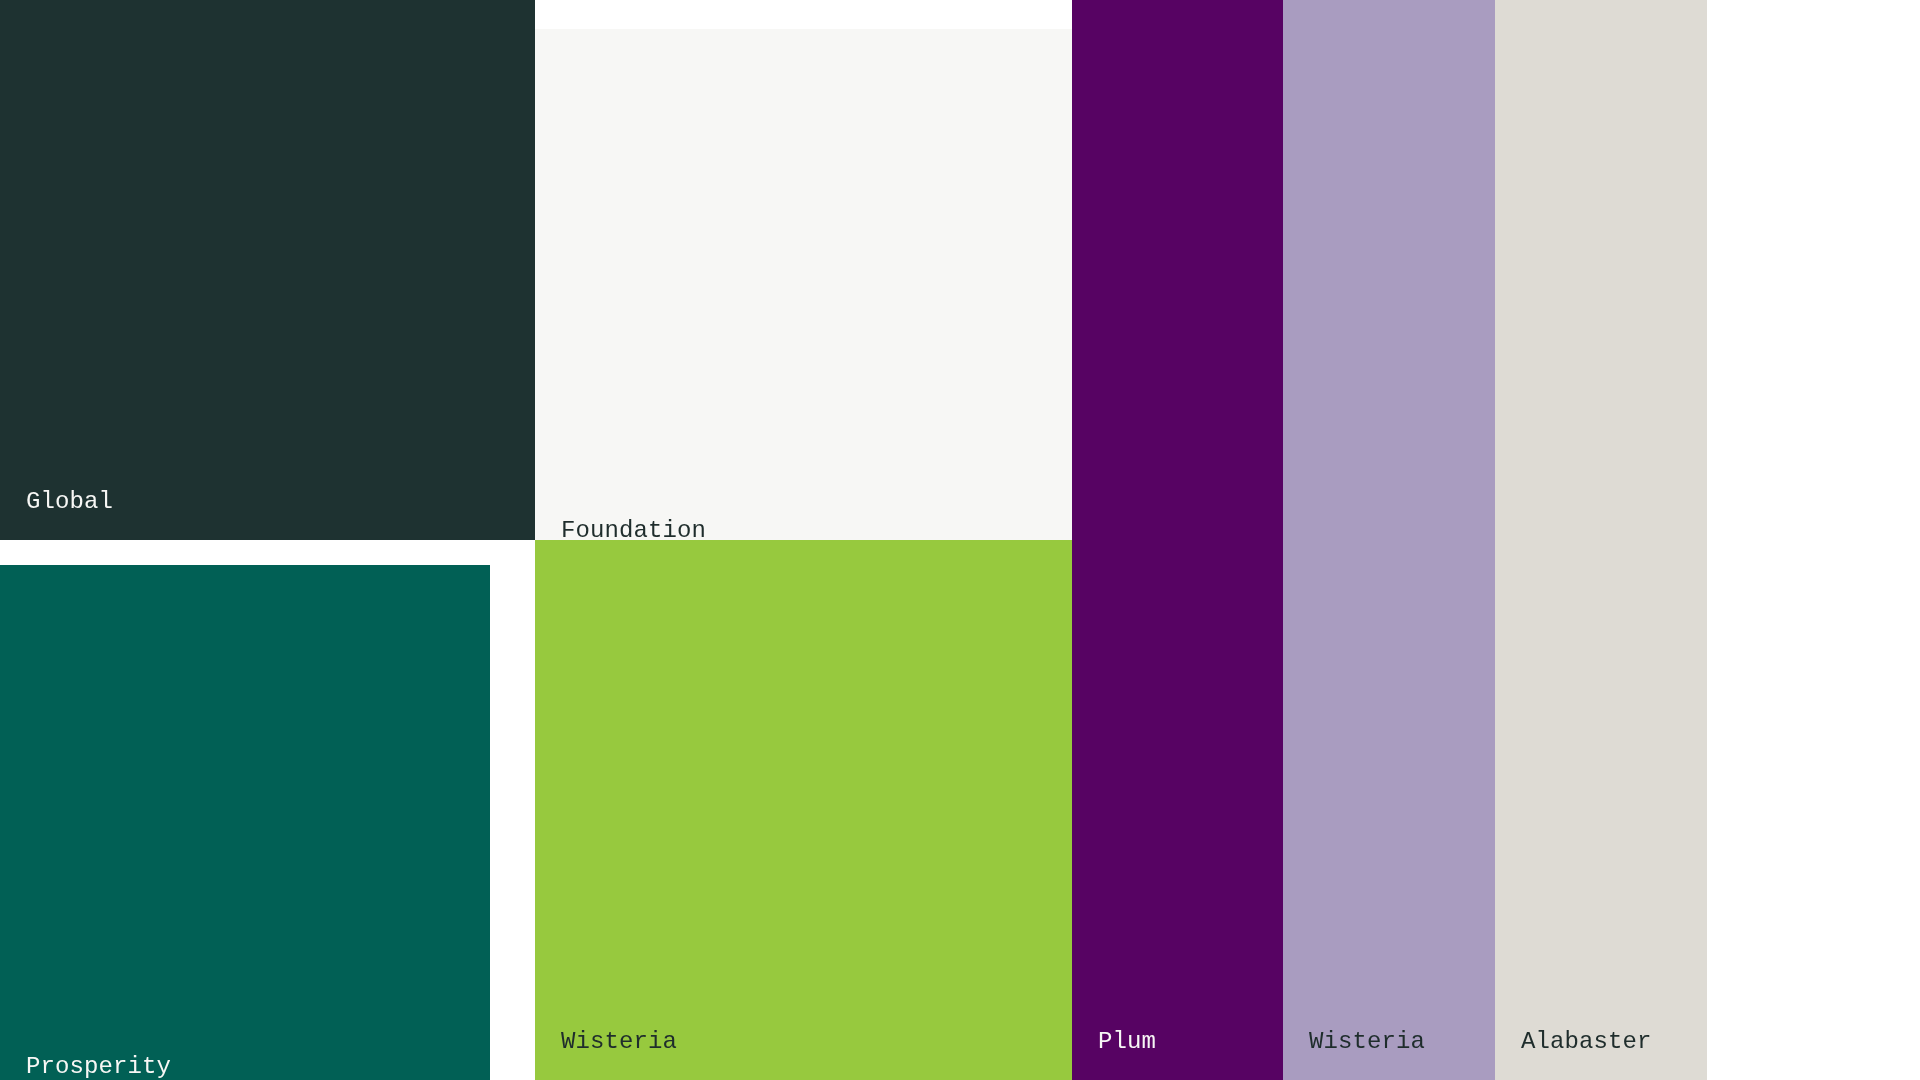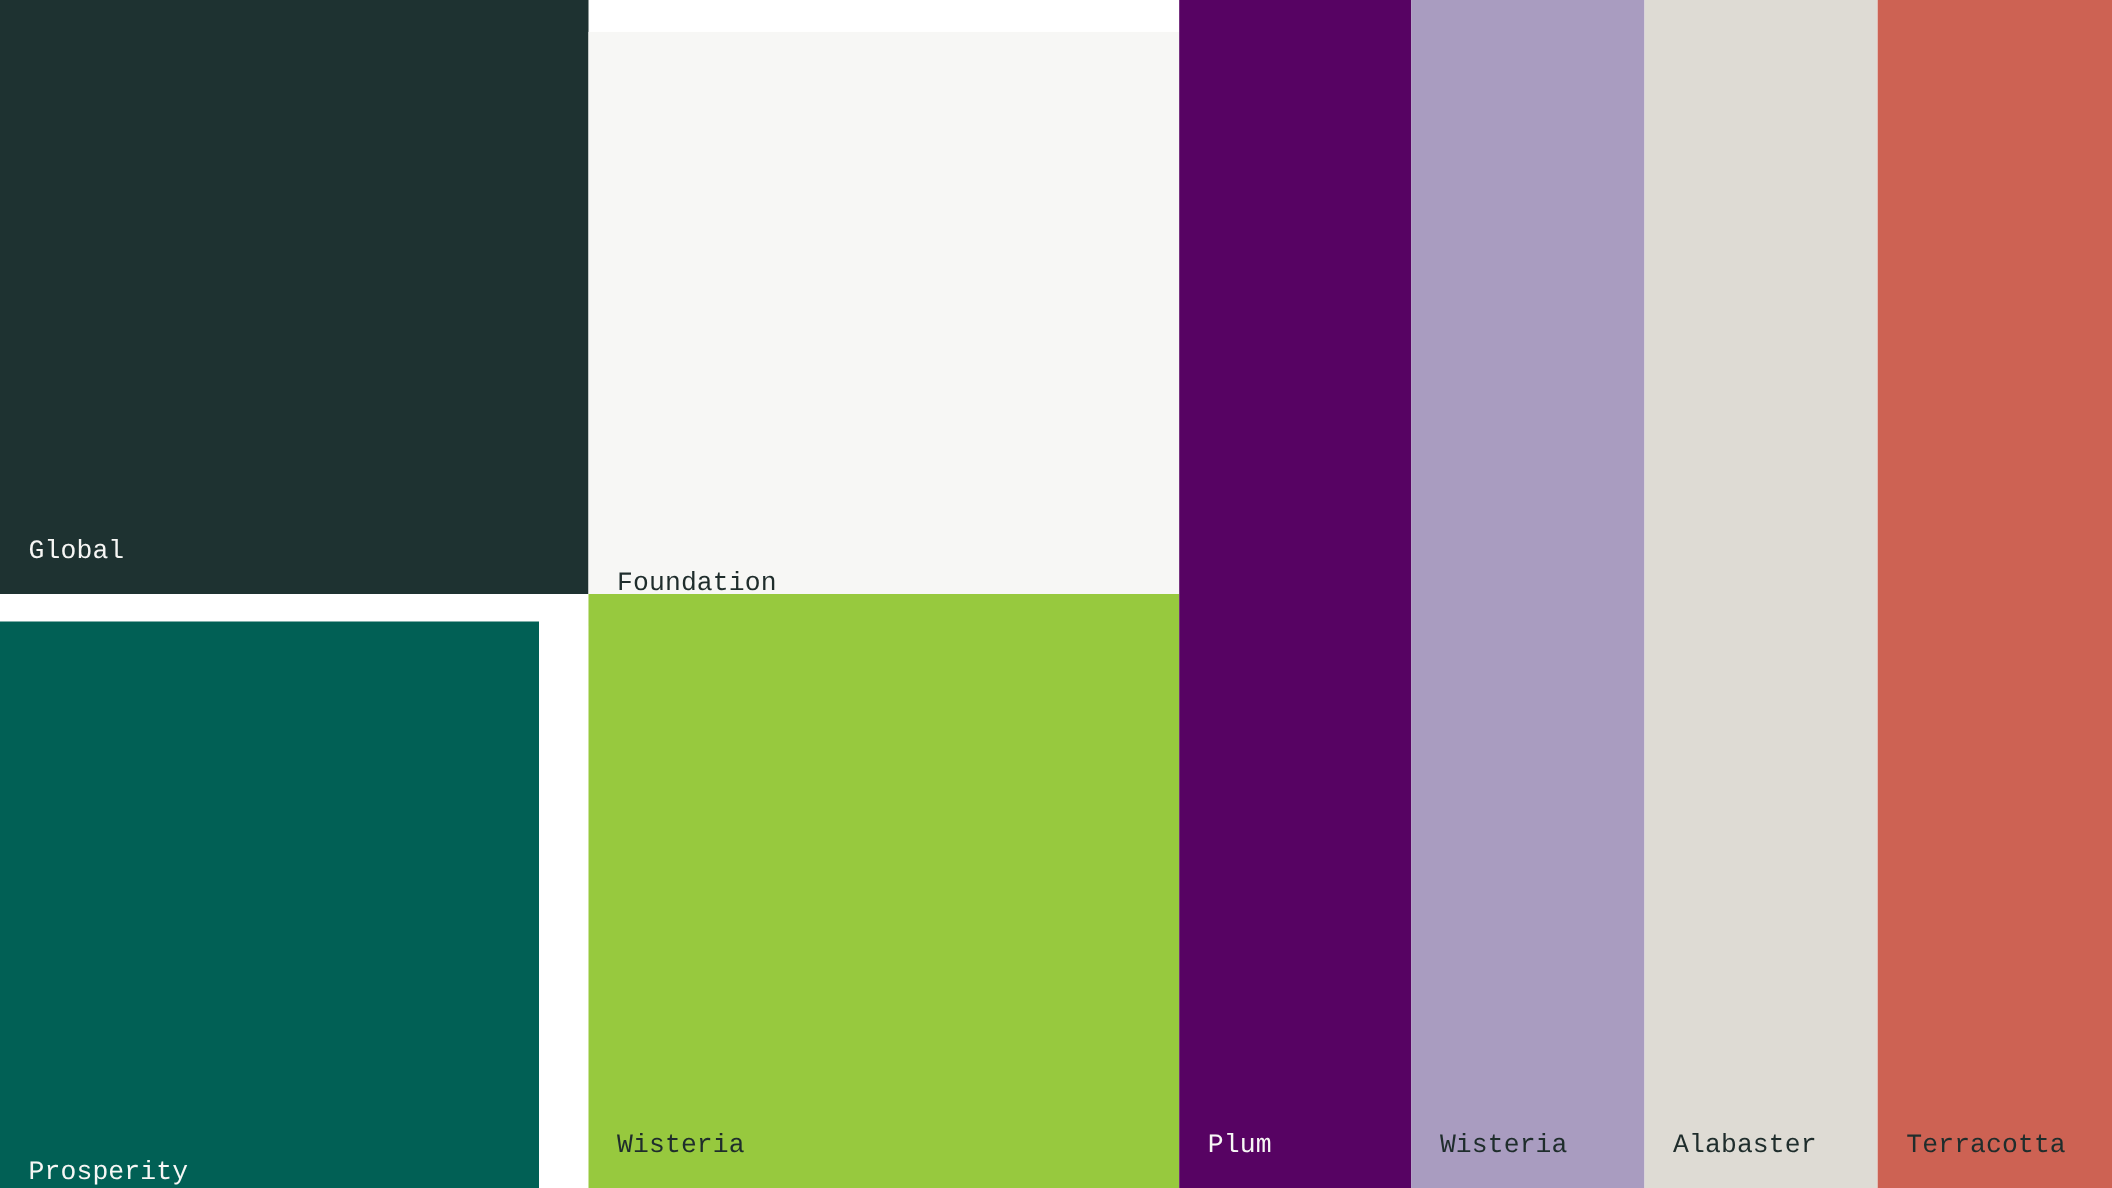--- a/index.html
+++ b/index.html
@@ -83,17 +83,14 @@
   </div>
 
   <div class="swatch on-light" id="swatch-wisteria" style="background-color: rgb(169, 156, 192);">
     <span class="swatch-label" style="color: rgb(31, 45, 44);">Wisteria</span>
   </div>
 
   <div class="swatch on-light" id="swatch-alabaster" style="background-color: rgb(222, 219, 212);">
     <span class="swatch-label" style="color: rgb(31, 45, 44);">Alabaster</span>
   </div>
 
-  <div class="swatch on-light" id="swatch-terracotta" style="background-color: rgb(205, 98, 83);">
-    <span class="swatch-label" style="color: rgb(31, 45, 44);">Terracotta</span>
-  </div>
 
 </div>
 
 </body></html>

